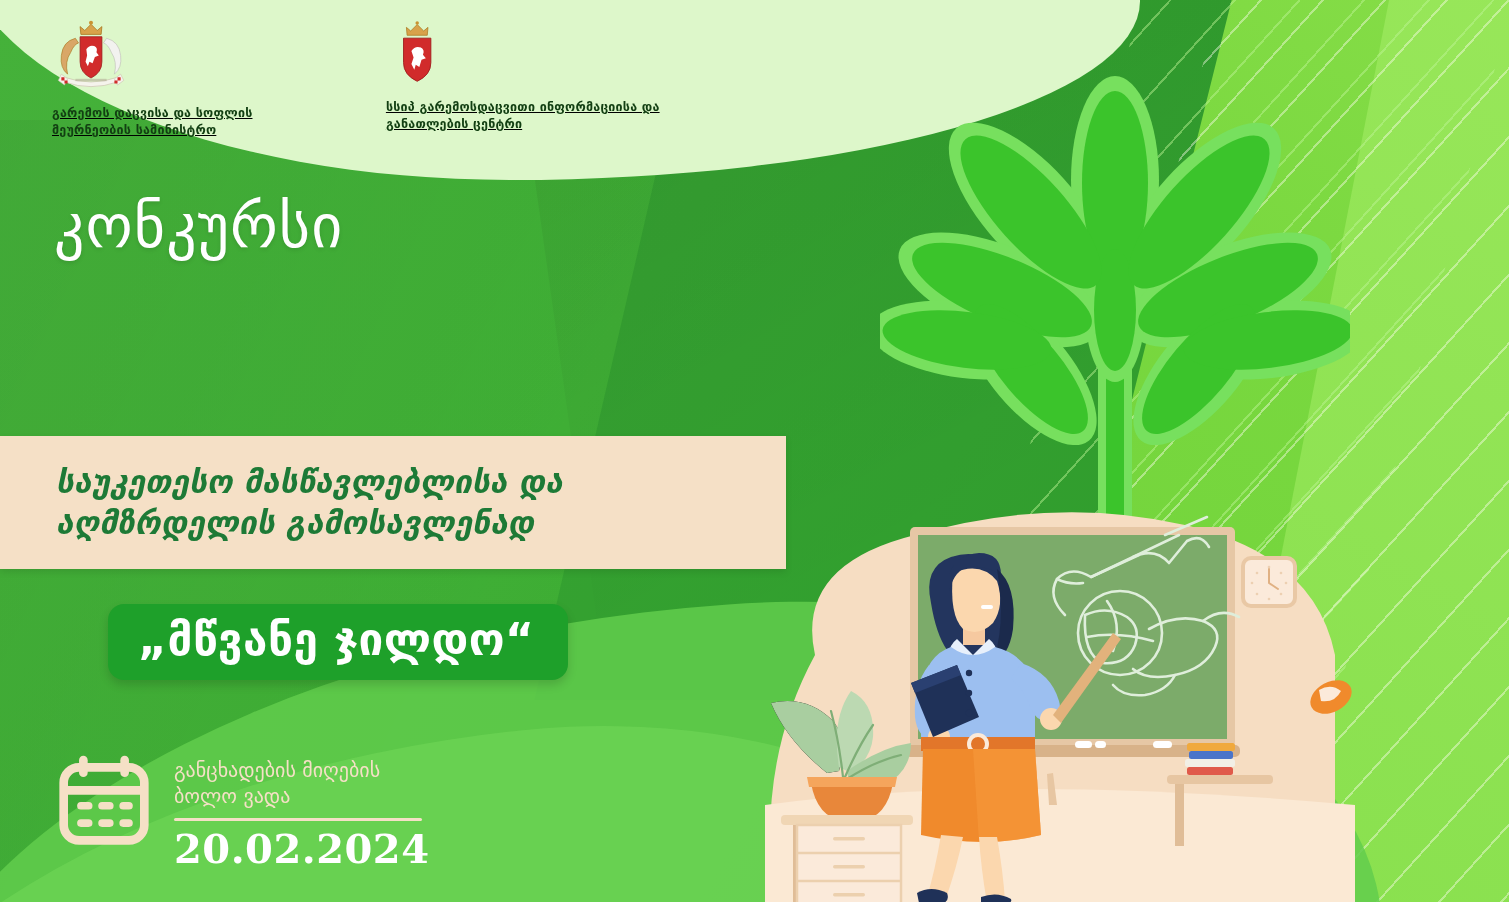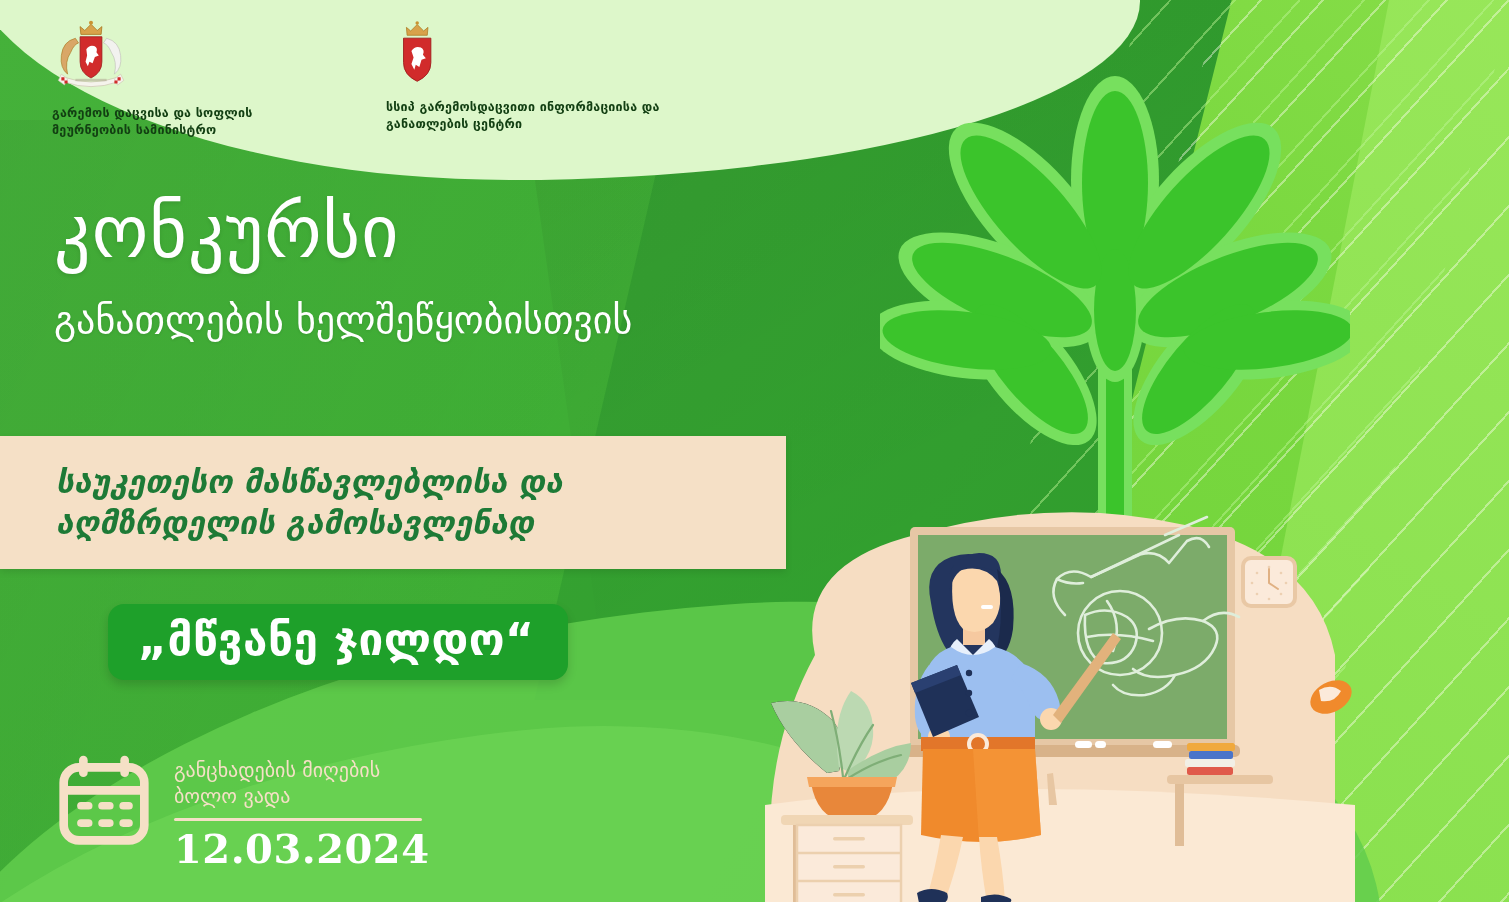--- a/index.html
+++ b/index.html
@@ -90,35 +90,35 @@
     background:#6ed455;
     border-radius:60% 40% 0 0 / 70% 55% 0 0;
     transform:rotate(-6deg);
     opacity:.7;
   }
 
   
   .tree { position:absolute; left:880px; top:-10px; width:470px; height:580px; }
 
   
-  .header { position:absolute; left:0; top:0; width:700px; height:150px; display:flex; gap:54px; padding:18px 0 0 52px; }
+  .header { position:absolute; left:0; top:0; width:700px; height:150px; display:flex; gap:54px; padding:18px 0 0 52px;text-decoration:underline; }
   .logo-block { display:flex; flex-direction:column; align-items:flex-start; }
   .emblem { height:78px; margin-bottom:8px; }
   .emblem.small { height:72px; margin-left:6px;}
   .logo-caption {
     font-size:12.5px; font-weight:700; line-height:1.38;
     color:#123f12; letter-spacing:.2px; white-space:pre-line;
   }
 
   
   .headline {
     position:absolute; left:54px; top:196px; width:760px;
   }
   .h-main {
-    font-size:72px; font-weight:400; color:#ffffff; line-height:1;
+    font-size:60px; font-weight:400; color:#ffffff; line-height:1;
     letter-spacing:1px;
     text-shadow:0 2px 4px rgba(0,0,0,.10);
   }
   .h-sub {
     margin-top:28px;
     font-size:38px; font-weight:400; color:#ffffff; line-height:1.28;
     text-shadow:0 1px 3px rgba(0,0,0,.10);
   }
 
   
@@ -251,21 +251,20 @@
         <circle cx="39" cy="44" r="2.6" fill="#ffffff"></circle>
       </svg>
       <div class="logo-caption">სსიპ გარემოსდაცვითი ინფორმაციისა და განათლების ცენტრი</div>
     </div>
 
   </div>
 
   <div class="headline">
     <div class="h-main">კონკურსი</div>
     <div class="h-sub">
-      <div>განათლების ხელშეწყობისთვის</div>
     </div>
   </div>
 
   <div class="banner">
     <div class="banner-line">საუკეთესო მასწავლებლისა და</div>
     <div class="banner-line">აღმზრდელის გამოსავლენად</div>
   </div>
 
   <div class="pill">
     <div class="pill-text">„მწვანე ჯილდო“</div>
@@ -283,21 +282,21 @@
         <rect x="66" y="52" width="14" height="8" rx="4"></rect>
         <rect x="22" y="70" width="16" height="8" rx="4"></rect>
         <rect x="44" y="70" width="16" height="8" rx="4"></rect>
         <rect x="66" y="70" width="14" height="8" rx="4"></rect>
       </g>
     </svg>
     <div class="deadline-text">
       <div class="deadline-label">განცხადების მიღების</div>
       <div class="deadline-label">ბოლო ვადა</div>
       <div class="deadline-rule"></div>
-      <div class="deadline-date">12.03.2024</div>
+      <div class="deadline-date">20.02.2024</div>
     </div>
   </div>
 
   <svg class="illustration" viewBox="0 0 620 400">
 
     <path d="M80 150 Q60 60 180 30 Q320 -10 450 20 Q580 50 600 150 L600 400 L40 400 Q20 260 80 150 Z" fill="#f6ddc2"></path>
 
     <path d="M30 300 Q260 268 620 300 L620 400 L30 400 Z" fill="#fbe9d4"></path>
 
     <g>

